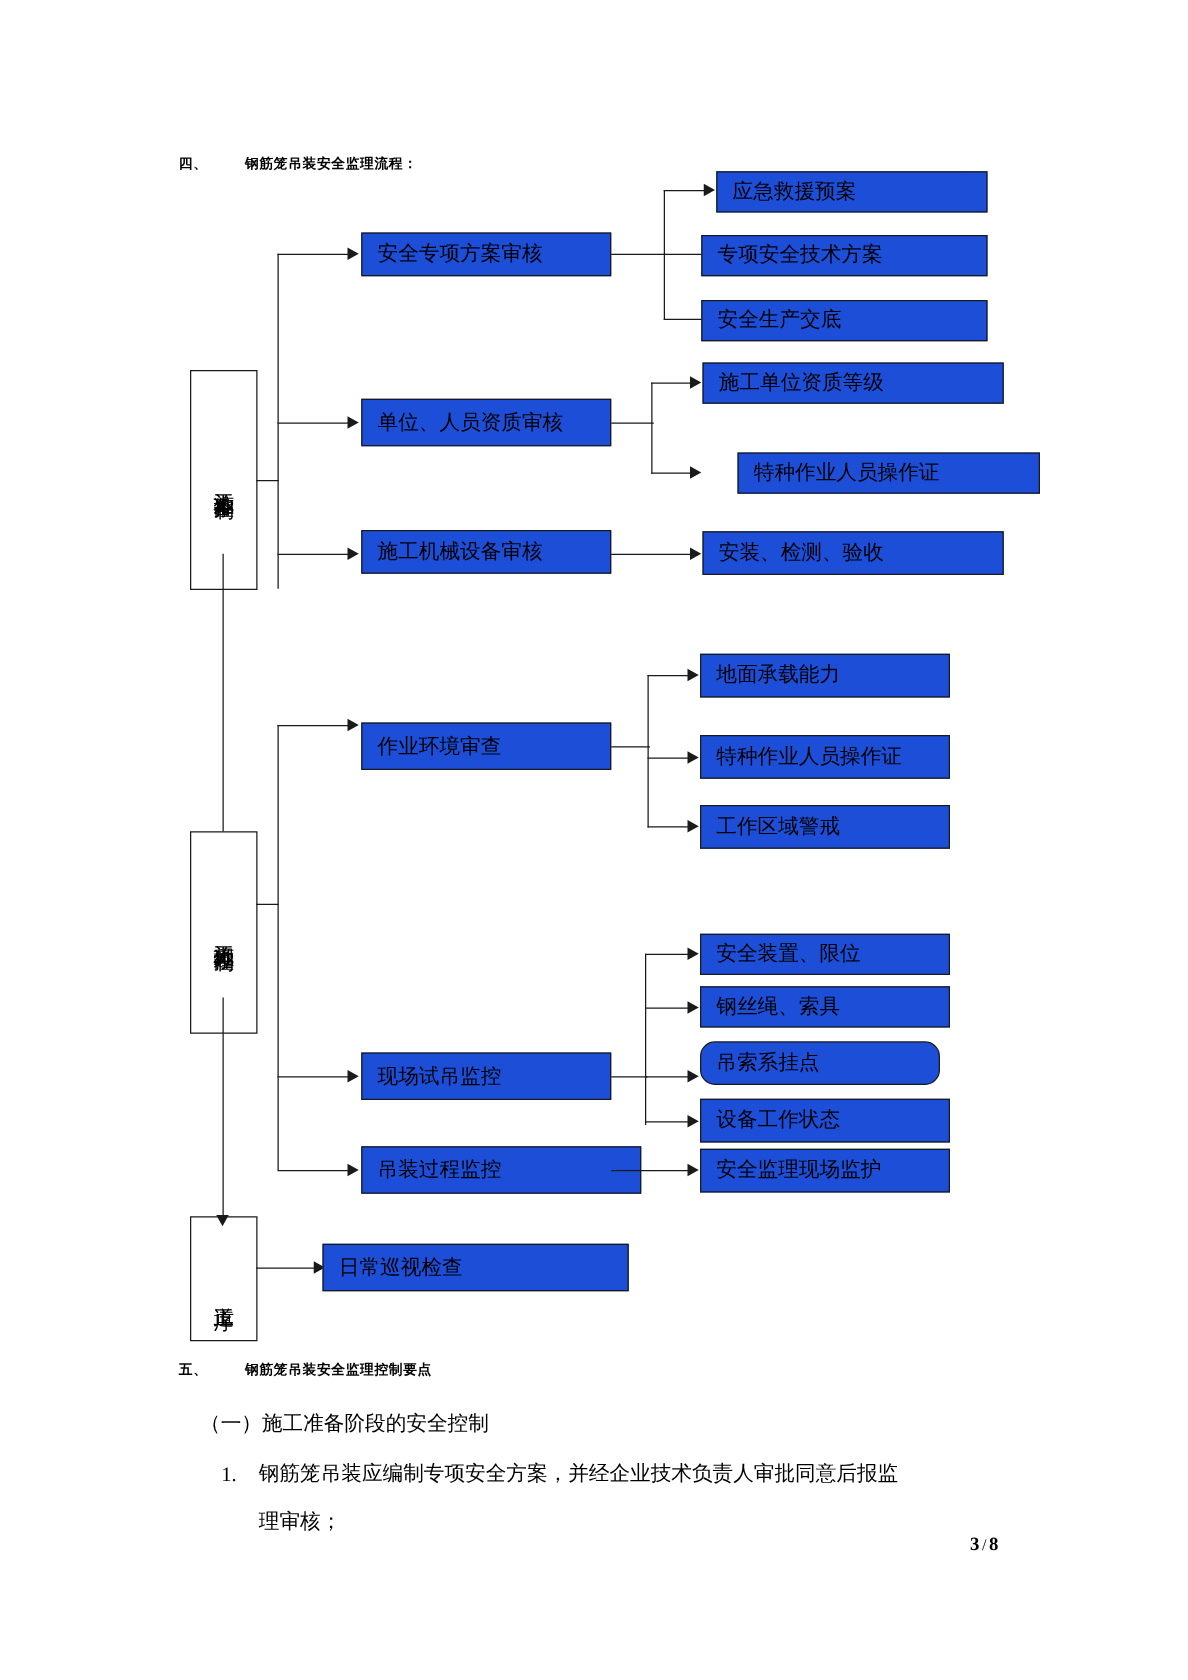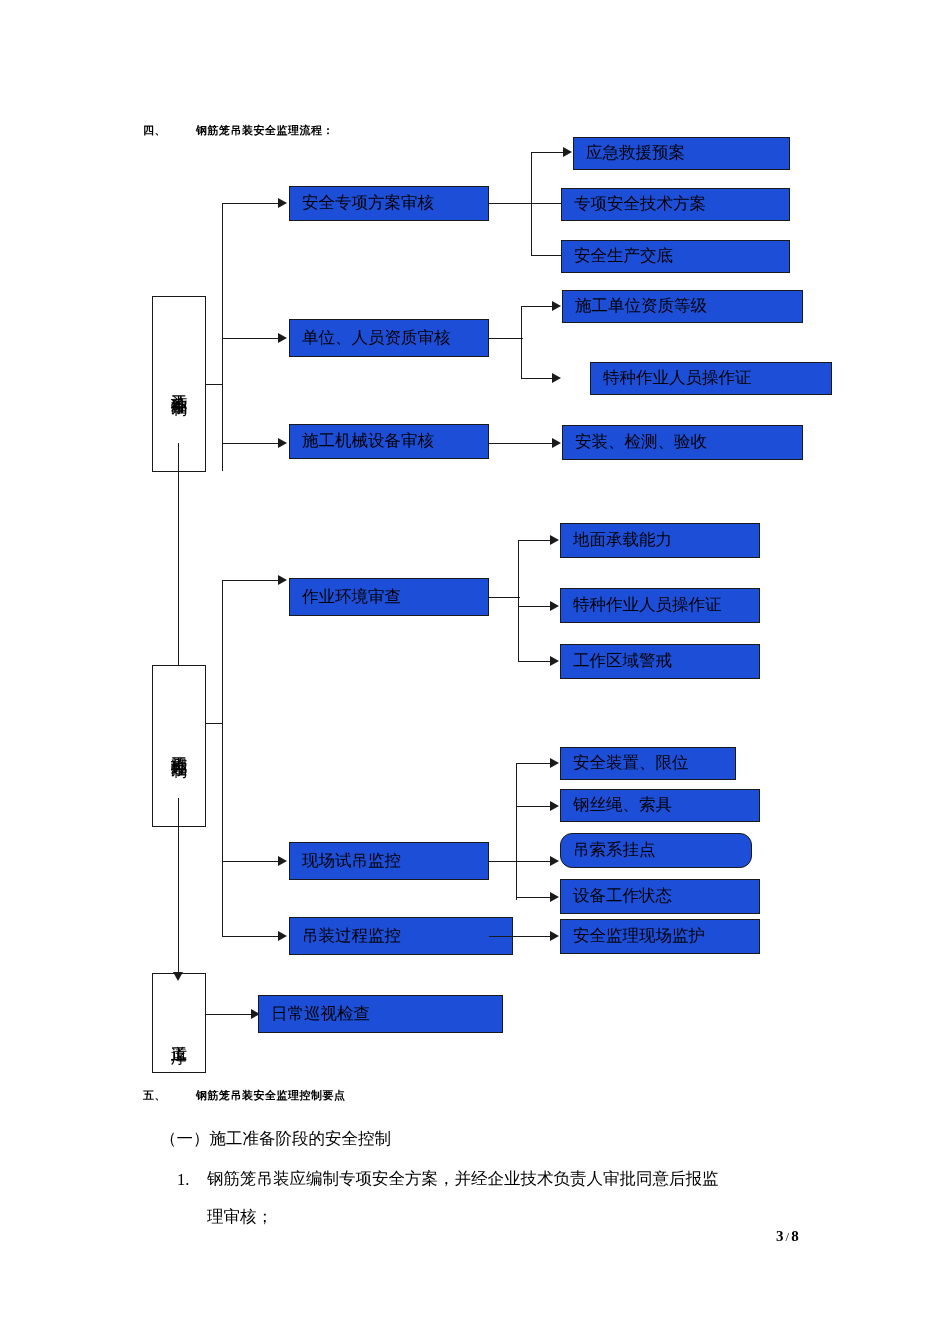--- a/index.html
+++ b/index.html
@@ -184,21 +184,21 @@
     <div class="v" style="left:516px;top:763px;height:137px;"></div>
     <div class="h" style="left:516px;top:763px;width:35px;"></div>
     <div class="ar r" style="left:550px;top:758px;"></div>
     <div class="h" style="left:516px;top:806px;width:35px;"></div>
     <div class="ar r" style="left:550px;top:801px;"></div>
     <div class="h" style="left:516px;top:861px;width:35px;"></div>
     <div class="ar r" style="left:550px;top:856px;"></div>
     <div class="h" style="left:516px;top:897px;width:35px;"></div>
     <div class="ar r" style="left:550px;top:892px;"></div>
 
-    <div class="box pad" style="left:560px;top:747px;width:176px;height:33px;">
+    <div class="box pad" style="left:560px;top:747px;width:200px;height:33px;">
       <span>安全装置、限位</span>
     </div>
     <div class="box pad" style="left:560px;top:789px;width:200px;height:33px;">
       <span>钢丝绳、索具</span>
     </div>
     <div class="box pad" style="left:560px;top:833px;width:192px;height:35px;border-radius:12px;">
       <span>吊索系挂点</span>
     </div>
     <div class="box pad" style="left:560px;top:879px;width:200px;height:35px;">
       <span>设备工作状态</span>

